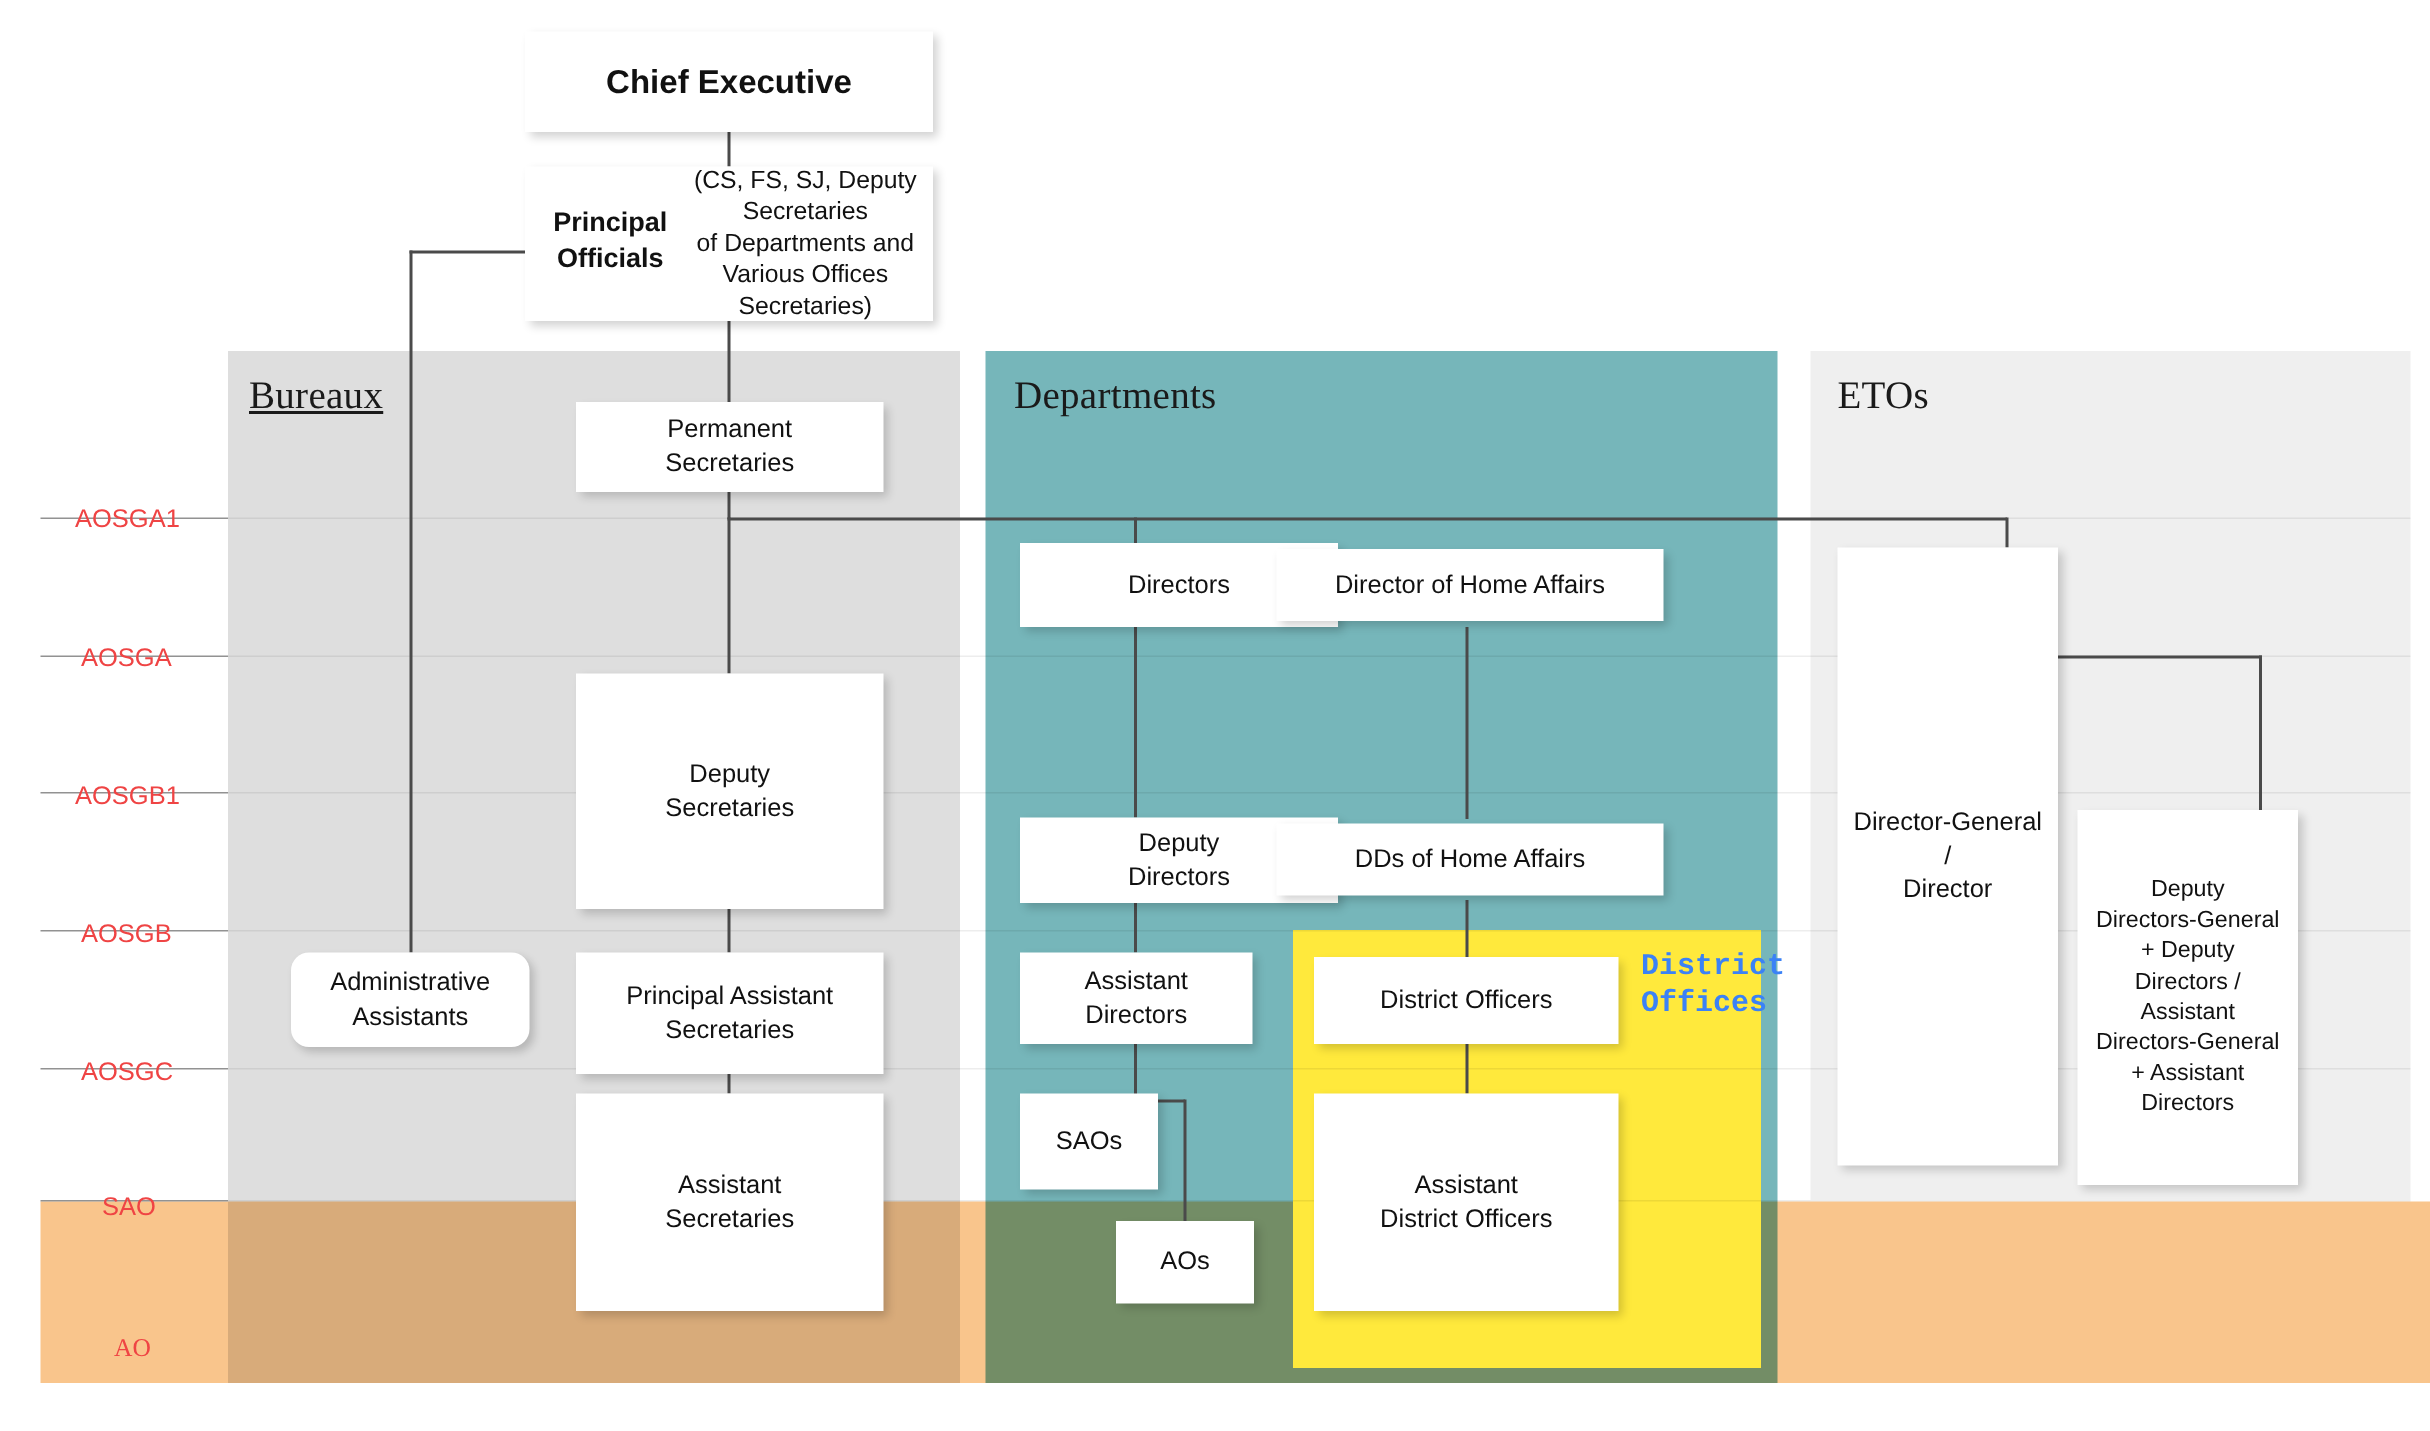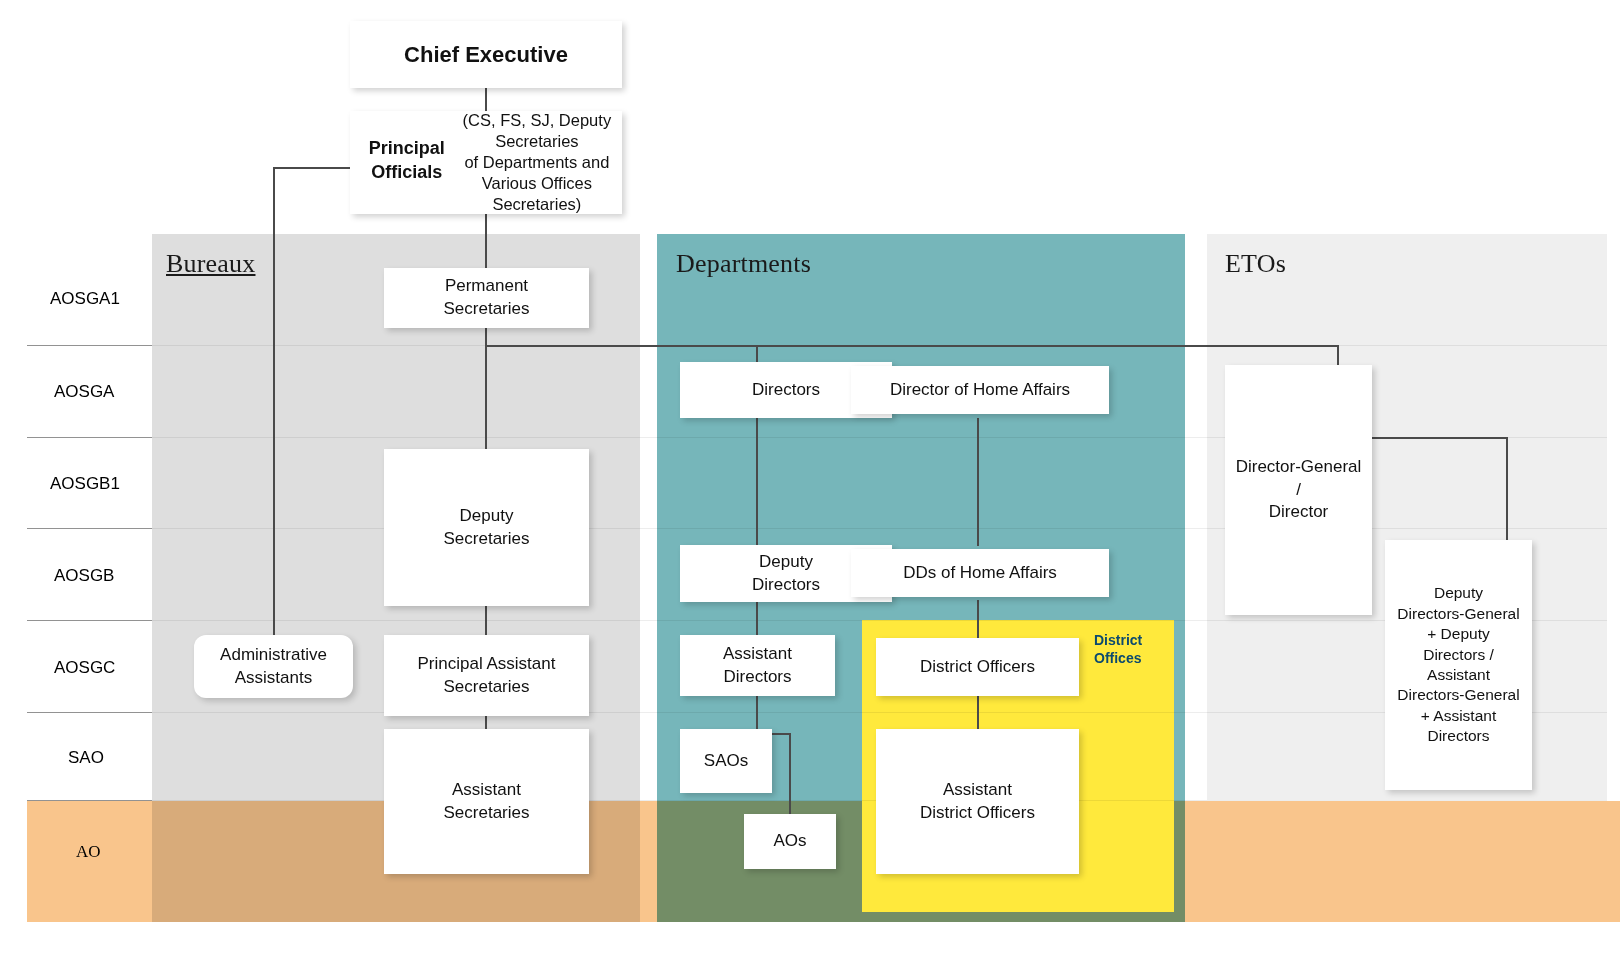--- a/index.html
+++ b/index.html
@@ -4,21 +4,21 @@
 <style>
   html,body{margin:0;padding:0;background:#ffffff;}
   body{font-family:"Liberation Sans",sans-serif;}
   #stage{position:relative;width:1620px;height:954px;background:#ffffff;overflow:hidden;}
 
   
   .panel{position:absolute;}
   .panel-label{position:absolute;font-family:"Liberation Serif",serif;font-size:26px;color:#1a1a1a;letter-spacing:.2px;white-space:nowrap;}
 
   
-  .rank-label{position:absolute;font-size:17px;color:#000000;white-space:nowrap;}
+  .rank-label{position:absolute;font-size:17px;color:#ef4444;white-space:nowrap;margin-top:47px;}
   .rank-divider{position:absolute;height:1px;background:#6e6e6e;opacity:.75;}
   .grid-divider{position:absolute;height:1px;background:#000;opacity:.07;}
 
   
   .box{position:absolute;background:#ffffff;box-shadow:3px 3px 6px rgba(0,0,0,.18);
        display:flex;align-items:center;justify-content:center;text-align:center;
        font-size:17px;color:#111;line-height:1.35;padding:4px 6px;box-sizing:border-box;}
   .box.bold{font-weight:bold;font-size:22px;}
   .box.title-sub{flex-direction:row;line-height:1.28;}
   .box .t1{font-weight:bold;font-size:18px;margin-bottom:4px;}
@@ -63,21 +63,21 @@
   <div class="rank-label" style="left:50px;top:474px;">AOSGB1</div>
   <div class="rank-label" style="left:54px;top:566px;">AOSGB</div>
   <div class="rank-label" style="left:54px;top:658px;">AOSGC</div>
   <div class="rank-label" style="left:68px;top:748px;">SAO</div>
   <div class="rank-label" style="left:76px;top:842px;font-family:Liberation Serif, serif;">AO</div>
 
   <div class="panel-label" style="left:166px;top:249px;text-decoration:underline;">Bureaux</div>
   <div class="panel-label" style="left:676px;top:249px;">Departments</div>
   <div class="panel-label" style="left:1225px;top:249px;">ETOs</div>
 
-  <div style="position:absolute;left:1094px;top:632px;width:80px;font-size:14px;font-weight:bold;color:#0c4a6e;line-height:1.25;text-align:left;white-space:pre-line;">District
+  <div style="position:absolute;left:1094px;top:632px;width:80px;font-size:20px;font-weight:bold;color:#3b82f6;line-height:1.25;text-align:left;white-space:pre-line;font-family:Liberation Mono, monospace;">District
 Offices</div>
 
   <div class="vline" style="left:485px;top:88px;height:23px;"></div>
 
   <div class="hline" style="left:273px;top:167px;width:79px;"></div>
   <div class="vline" style="left:273px;top:167px;height:468px;"></div>
 
   <div class="vline" style="left:485px;top:214px;height:54px;"></div>
 
   <div class="vline" style="left:485px;top:328px;height:18px;"></div>
@@ -150,21 +150,21 @@
 
   <div class="box" style="left:680px;top:729px;width:92px;height:64px;">SAOs</div>
 
   <div class="box" style="left:744px;top:814px;width:92px;height:55px;">AOs</div>
 
   <div class="box" style="left:876px;top:638px;width:203px;height:58px;">District Officers</div>
 
   <div class="box" style="left:876px;top:729px;width:203px;height:145px;white-space:pre-line;">Assistant
 District Officers</div>
 
-  <div class="box" style="left:1225px;top:365px;width:147px;height:250px;white-space:pre-line;">Director-General /
+  <div class="box" style="left:1225px;top:365px;width:147px;height:412px;white-space:pre-line;">Director-General /
 Director</div>
 
   <div class="box small" style="left:1385px;top:540px;width:147px;height:250px;white-space:pre-line;">Deputy
 Directors-General
 + Deputy
 Directors /
 Assistant
 Directors-General
 + Assistant
 Directors</div>

